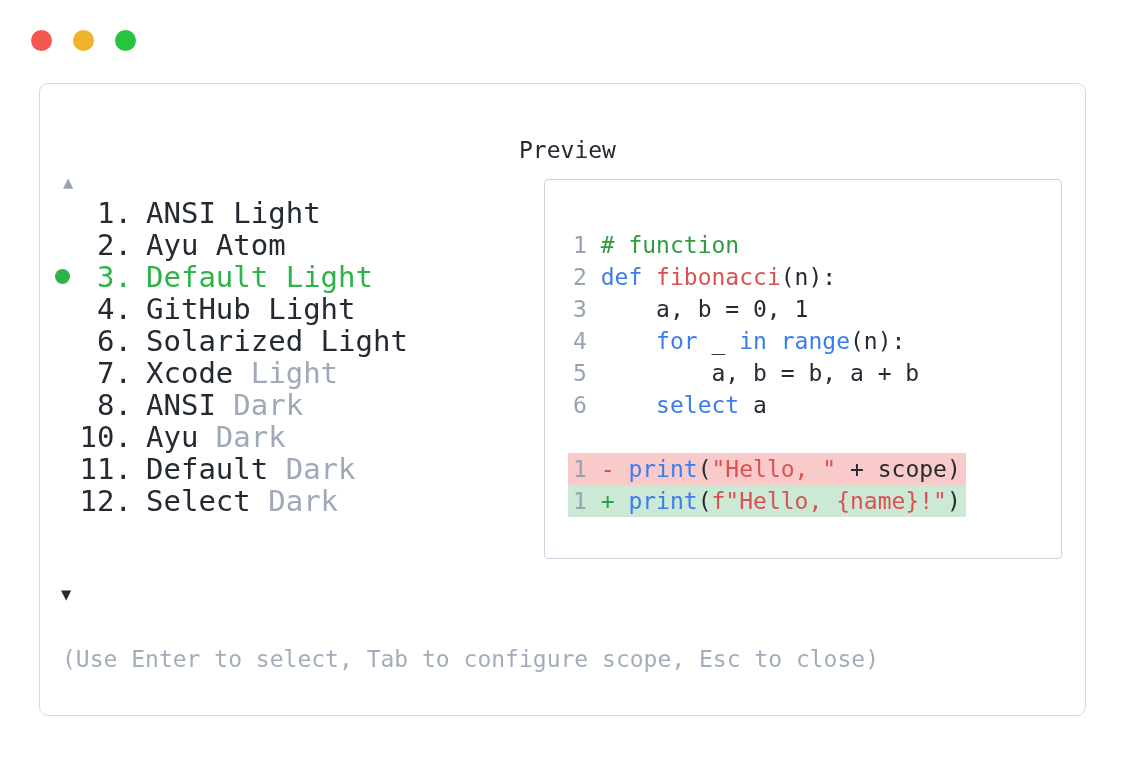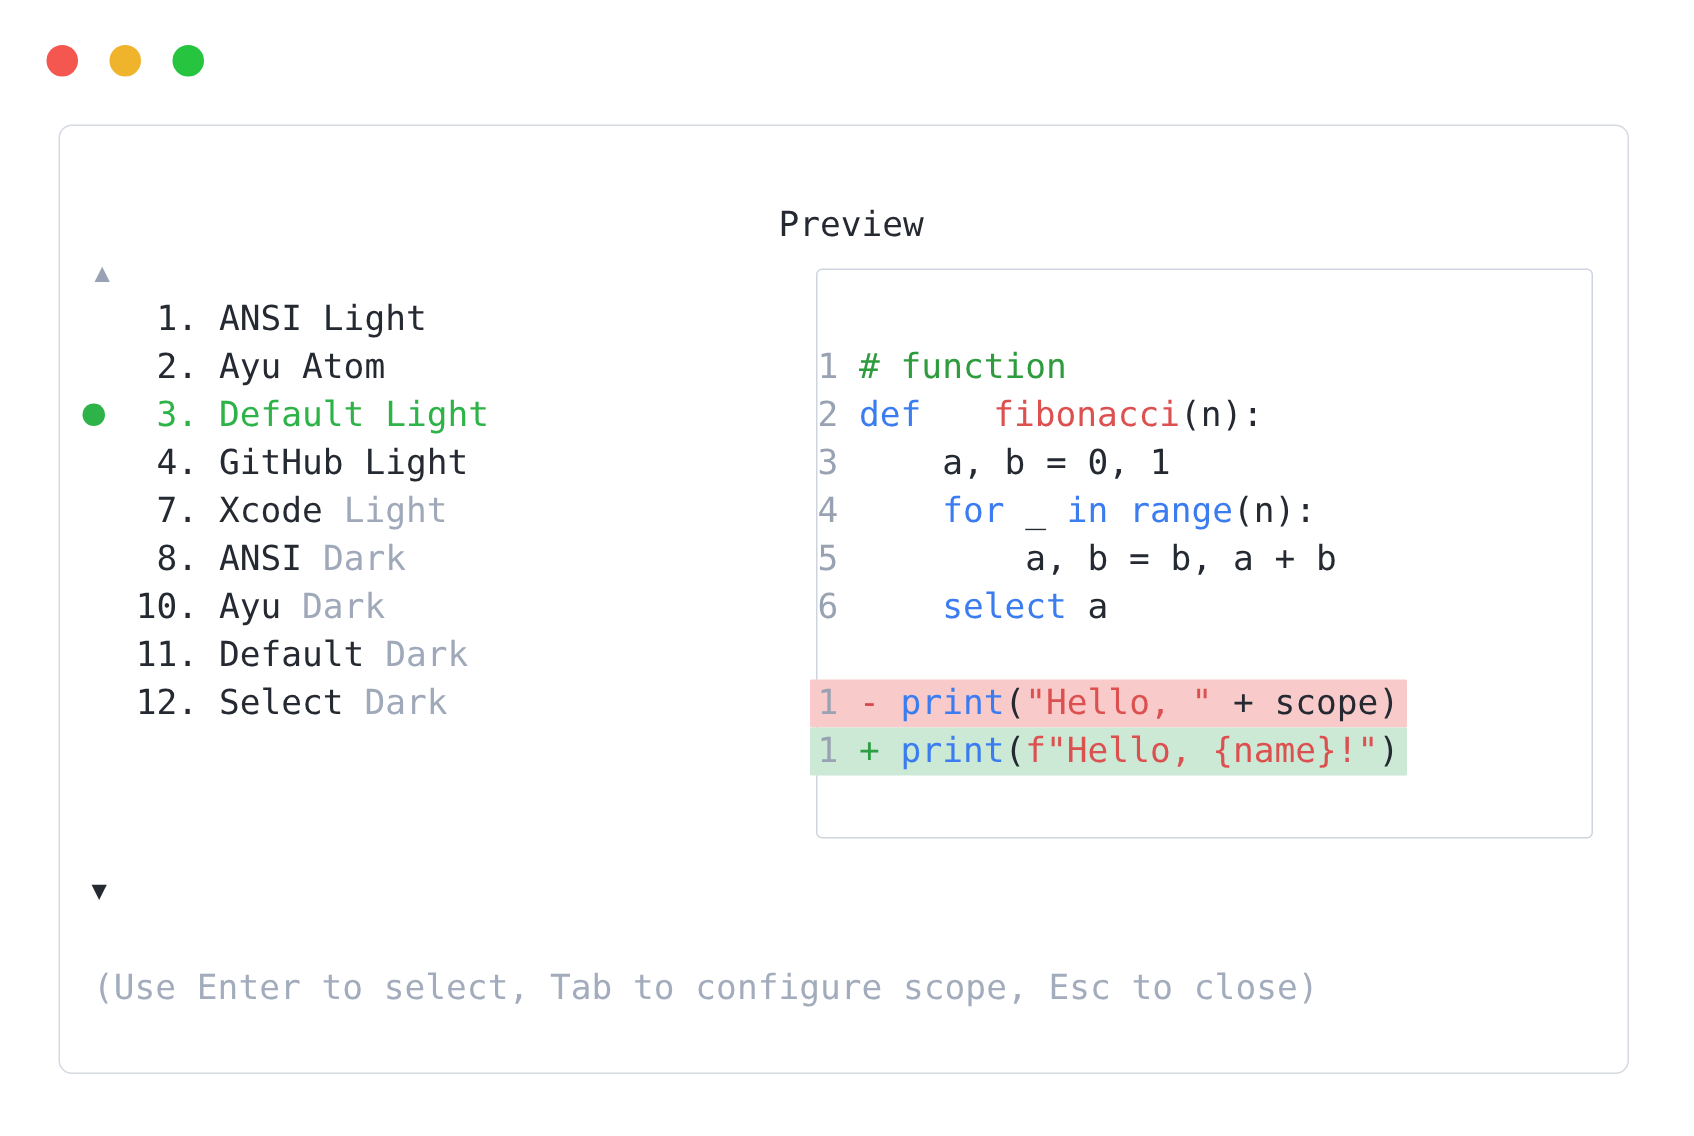--- a/index.html
+++ b/index.html
@@ -25,48 +25,48 @@
   .mono { font-size:23px; line-height:32px; white-space:pre; }
 
   .prompt-line   { position:absolute; left:22px;  top:50px; }
   .preview-label { position:absolute; left:479px; top:50px; }
 
   .up-arrow   { position:absolute; left:23px; top:82px;  font-size:17px; line-height:32px; color:var(--arrow-up,#98a2b4); }
   .down-arrow { position:absolute; left:21px; top:494px; font-size:17px; line-height:32px; color:var(--c-dark,#252a32); }
 
   
   .theme-list { position:absolute; left:0; top:113px; width:480px; }
-  .item { position:relative; height:32px; line-height:32px; font-size:23px; white-space:pre; }
+  .item { position:relative; height:32px; line-height:32px; font-size:29px; white-space:pre; }
   .item .num { display:inline-block; width:64px; margin-left:28px; text-align:right; }
   .item .name { margin-left:14px; }
   .item .part-muted { color:var(--c-muted,#9fa9ba); }
   .item.selected .num, .item.selected .name { color:var(--c-selected,#2db347); }
   .sel-dot {
     position:absolute; left:15px; top:8px; width:15px; height:15px;
     border-radius:50%; background:var(--c-selected,#2db347);
   }
 
   .hint { position:absolute; left:22px; top:559px; color:var(--c-hint,#a3acbc); }
 
   
   .preview-box {
     position:absolute; left:504px; top:95px; width:516px; height:378px;
     border:1.5px solid var(--border-preview,#ced4de); border-radius:4px; background:#fff;
   }
-  .code { position:absolute; left:0; top:49px; }
+  .code { position:absolute; left:28px; top:49px; }
   .code-line { height:32px; line-height:32px; font-size:23px; white-space:pre; }
   .code-line .hl { display:inline-block; padding:0 5px; margin-left:-5px; border-radius:1px; }
   .bg-removed .hl { background:var(--bg-removed,#f8caca); }
   .bg-added   .hl { background:var(--bg-added,#cbe9d5); }
 
   .tk-ln { color:var(--c-ln,#98a2b3); }
   .tk-df { color:var(--c-dark,#252a32); }
   .tk-kw { color:var(--c-kw,#3b7cf0); }
   .tk-cm { color:var(--c-cm,#2e9b3d); }
-  .tk-fn { color:var(--c-fn,#dc5050);margin-left:34px; }
+  .tk-fn { color:var(--c-fn,#dc5050); }
   .tk-st { color:var(--c-st,#dc5050); }
   .tk-minus { color:var(--c-minus,#d84848); }
   .tk-plus  { color:var(--c-plus,#2e9e44); }
 </style>
 </head>
 <body>
 
 <div class="traffic">
   <button class="dot red"></button>
   <button class="dot yellow"></button>
@@ -76,20 +76,21 @@
 <div class="panel">
   <div class="mono preview-label">Preview</div>
 
   <div class="up-arrow">▲</div>
 
   <div class="theme-list">
       <div class="item"><span class="num">1.</span><span class="name"><span class="part-normal">ANSI Light</span></span></div>
       <div class="item"><span class="num">2.</span><span class="name"><span class="part-normal">Ayu Atom</span></span></div>
       <div class="item selected"><span class="sel-dot"></span><span class="num">3.</span><span class="name"><span class="part-normal">Default Light</span></span></div>
       <div class="item"><span class="num">4.</span><span class="name"><span class="part-normal">GitHub Light</span></span></div>
+      <div class="item"><span class="num">6.</span><span class="name"><span class="part-normal">Solarized Light</span></span></div>
       <div class="item"><span class="num">7.</span><span class="name"><span class="part-normal">Xcode </span><span class="part-muted">Light</span></span></div>
       <div class="item"><span class="num">8.</span><span class="name"><span class="part-normal">ANSI </span><span class="part-muted">Dark</span></span></div>
       <div class="item"><span class="num">10.</span><span class="name"><span class="part-normal">Ayu </span><span class="part-muted">Dark</span></span></div>
       <div class="item"><span class="num">11.</span><span class="name"><span class="part-normal">Default </span><span class="part-muted">Dark</span></span></div>
       <div class="item"><span class="num">12.</span><span class="name"><span class="part-normal">Select </span><span class="part-muted">Dark</span></span></div>
     </div>
 
   <div class="down-arrow">▼</div>
 
   <div class="mono hint">(Use Enter to select, Tab to configure scope, Esc to close)</div>

